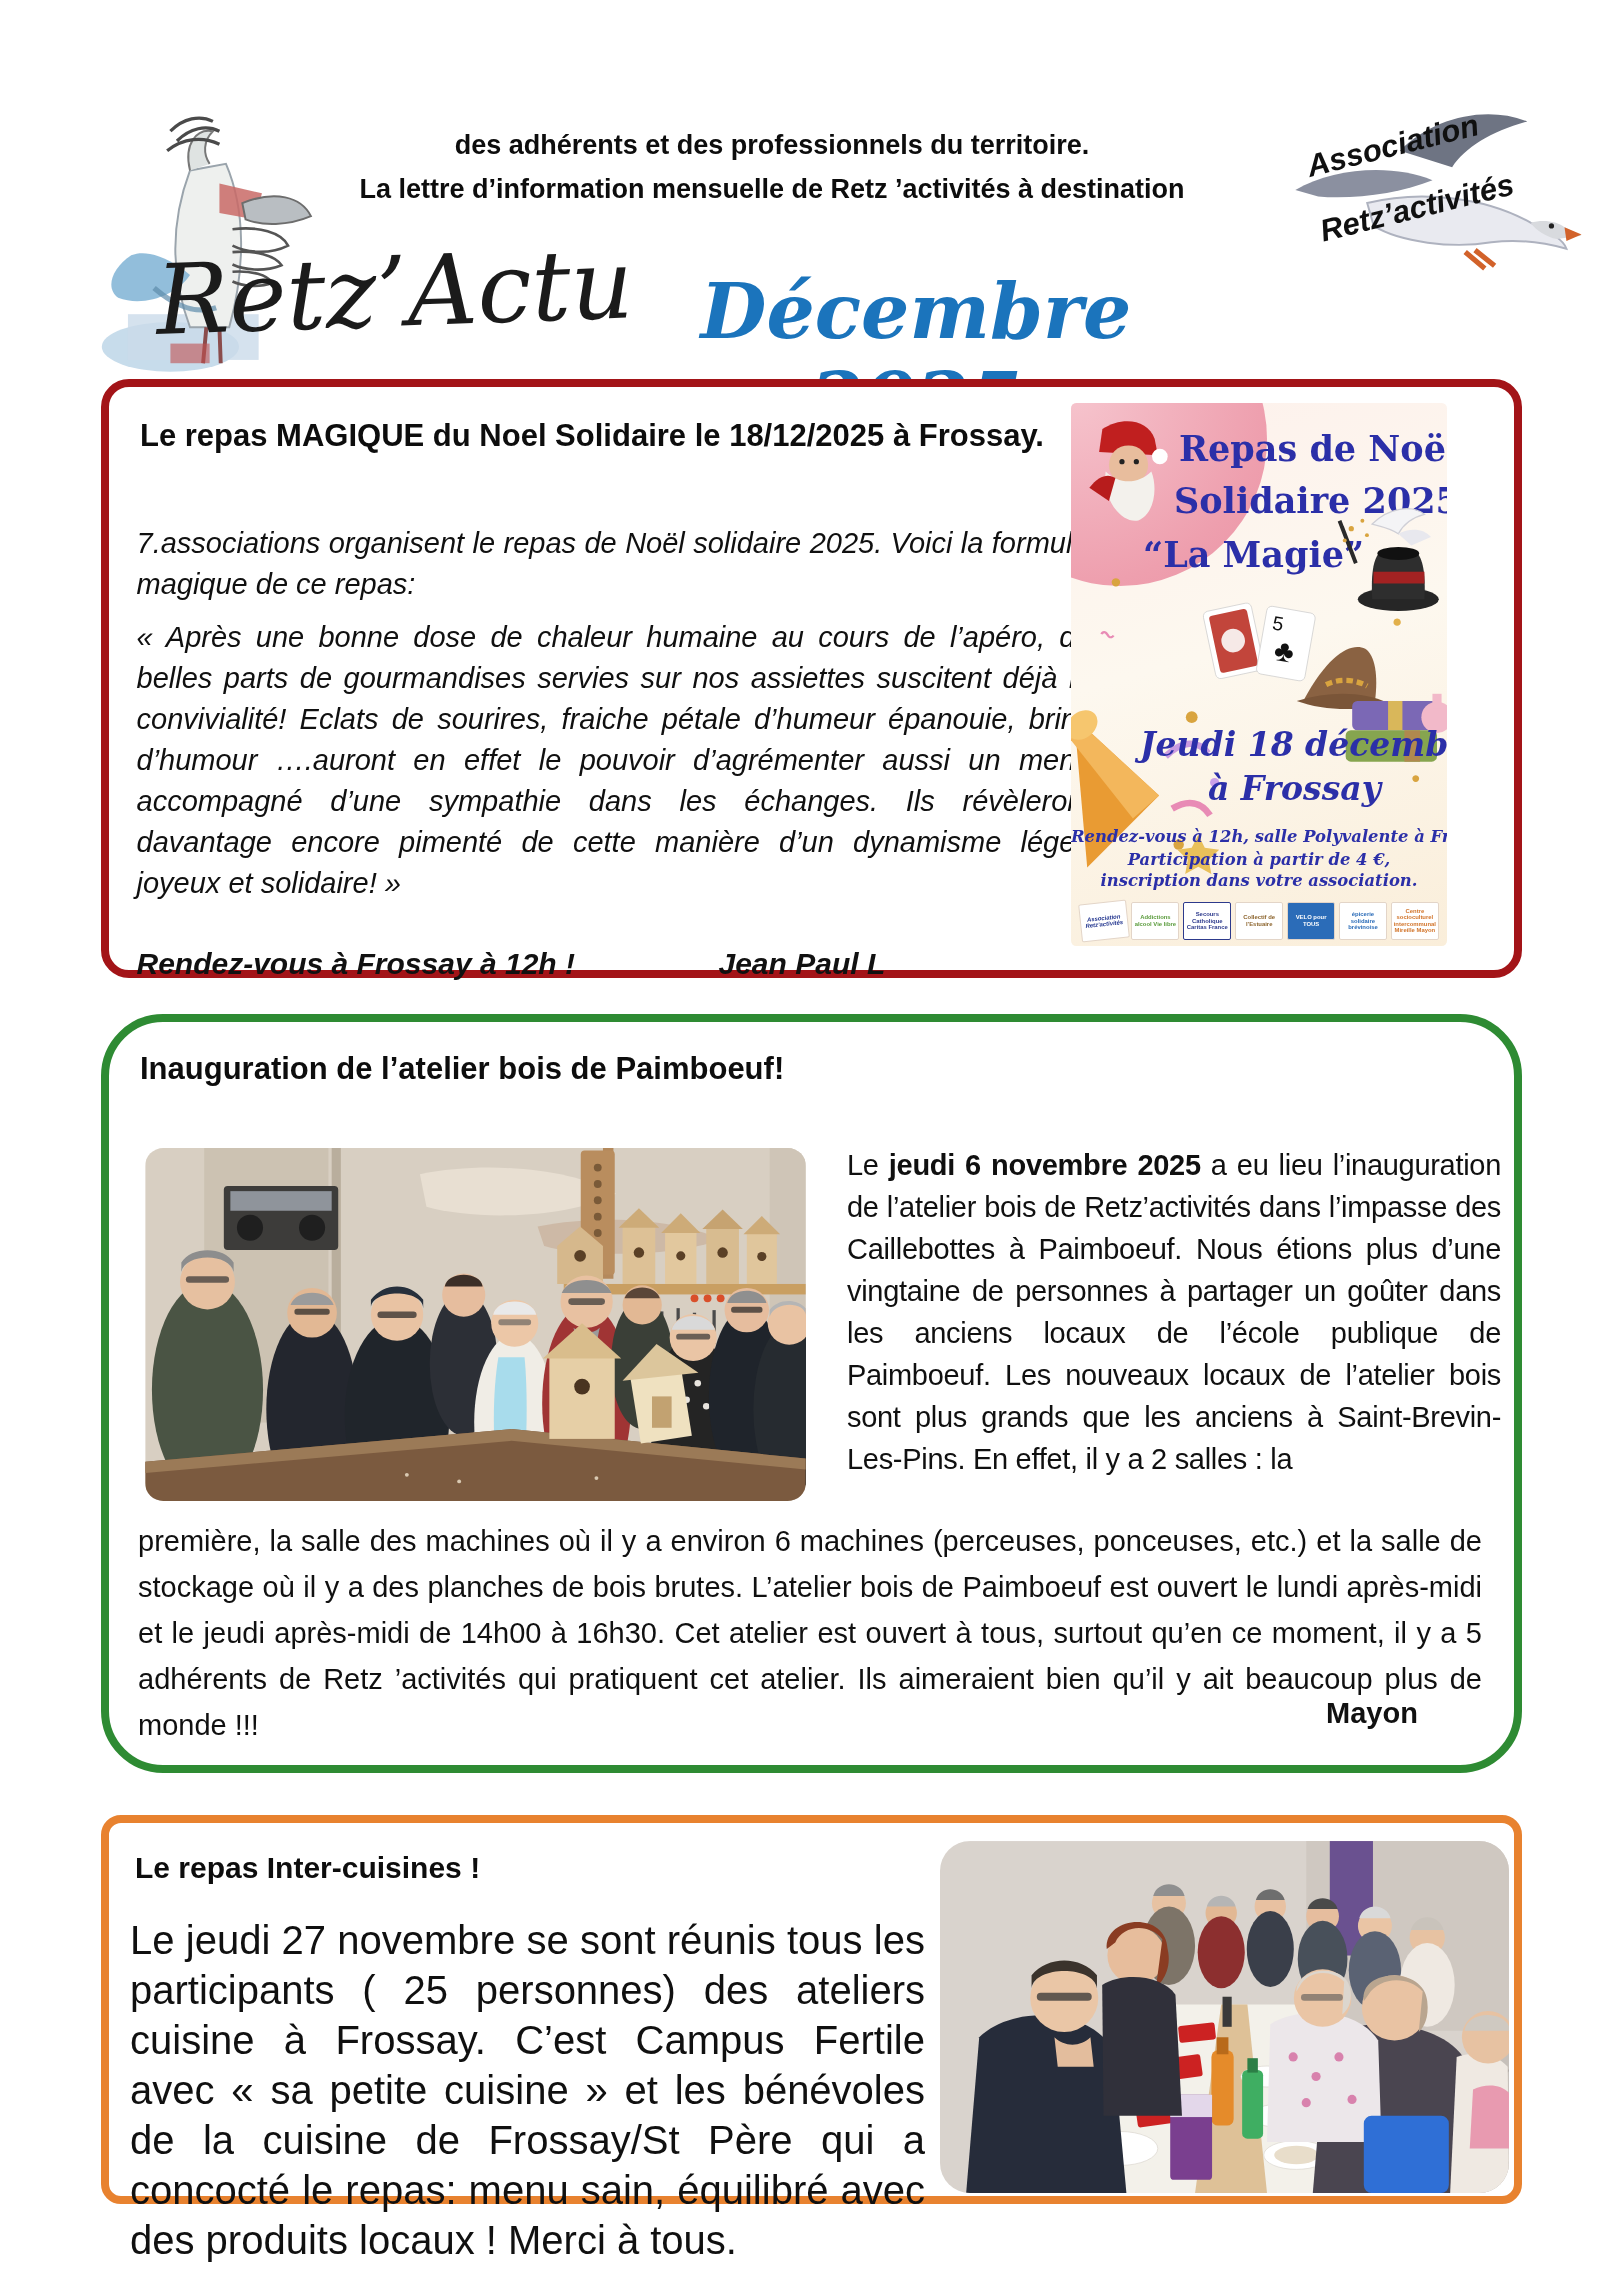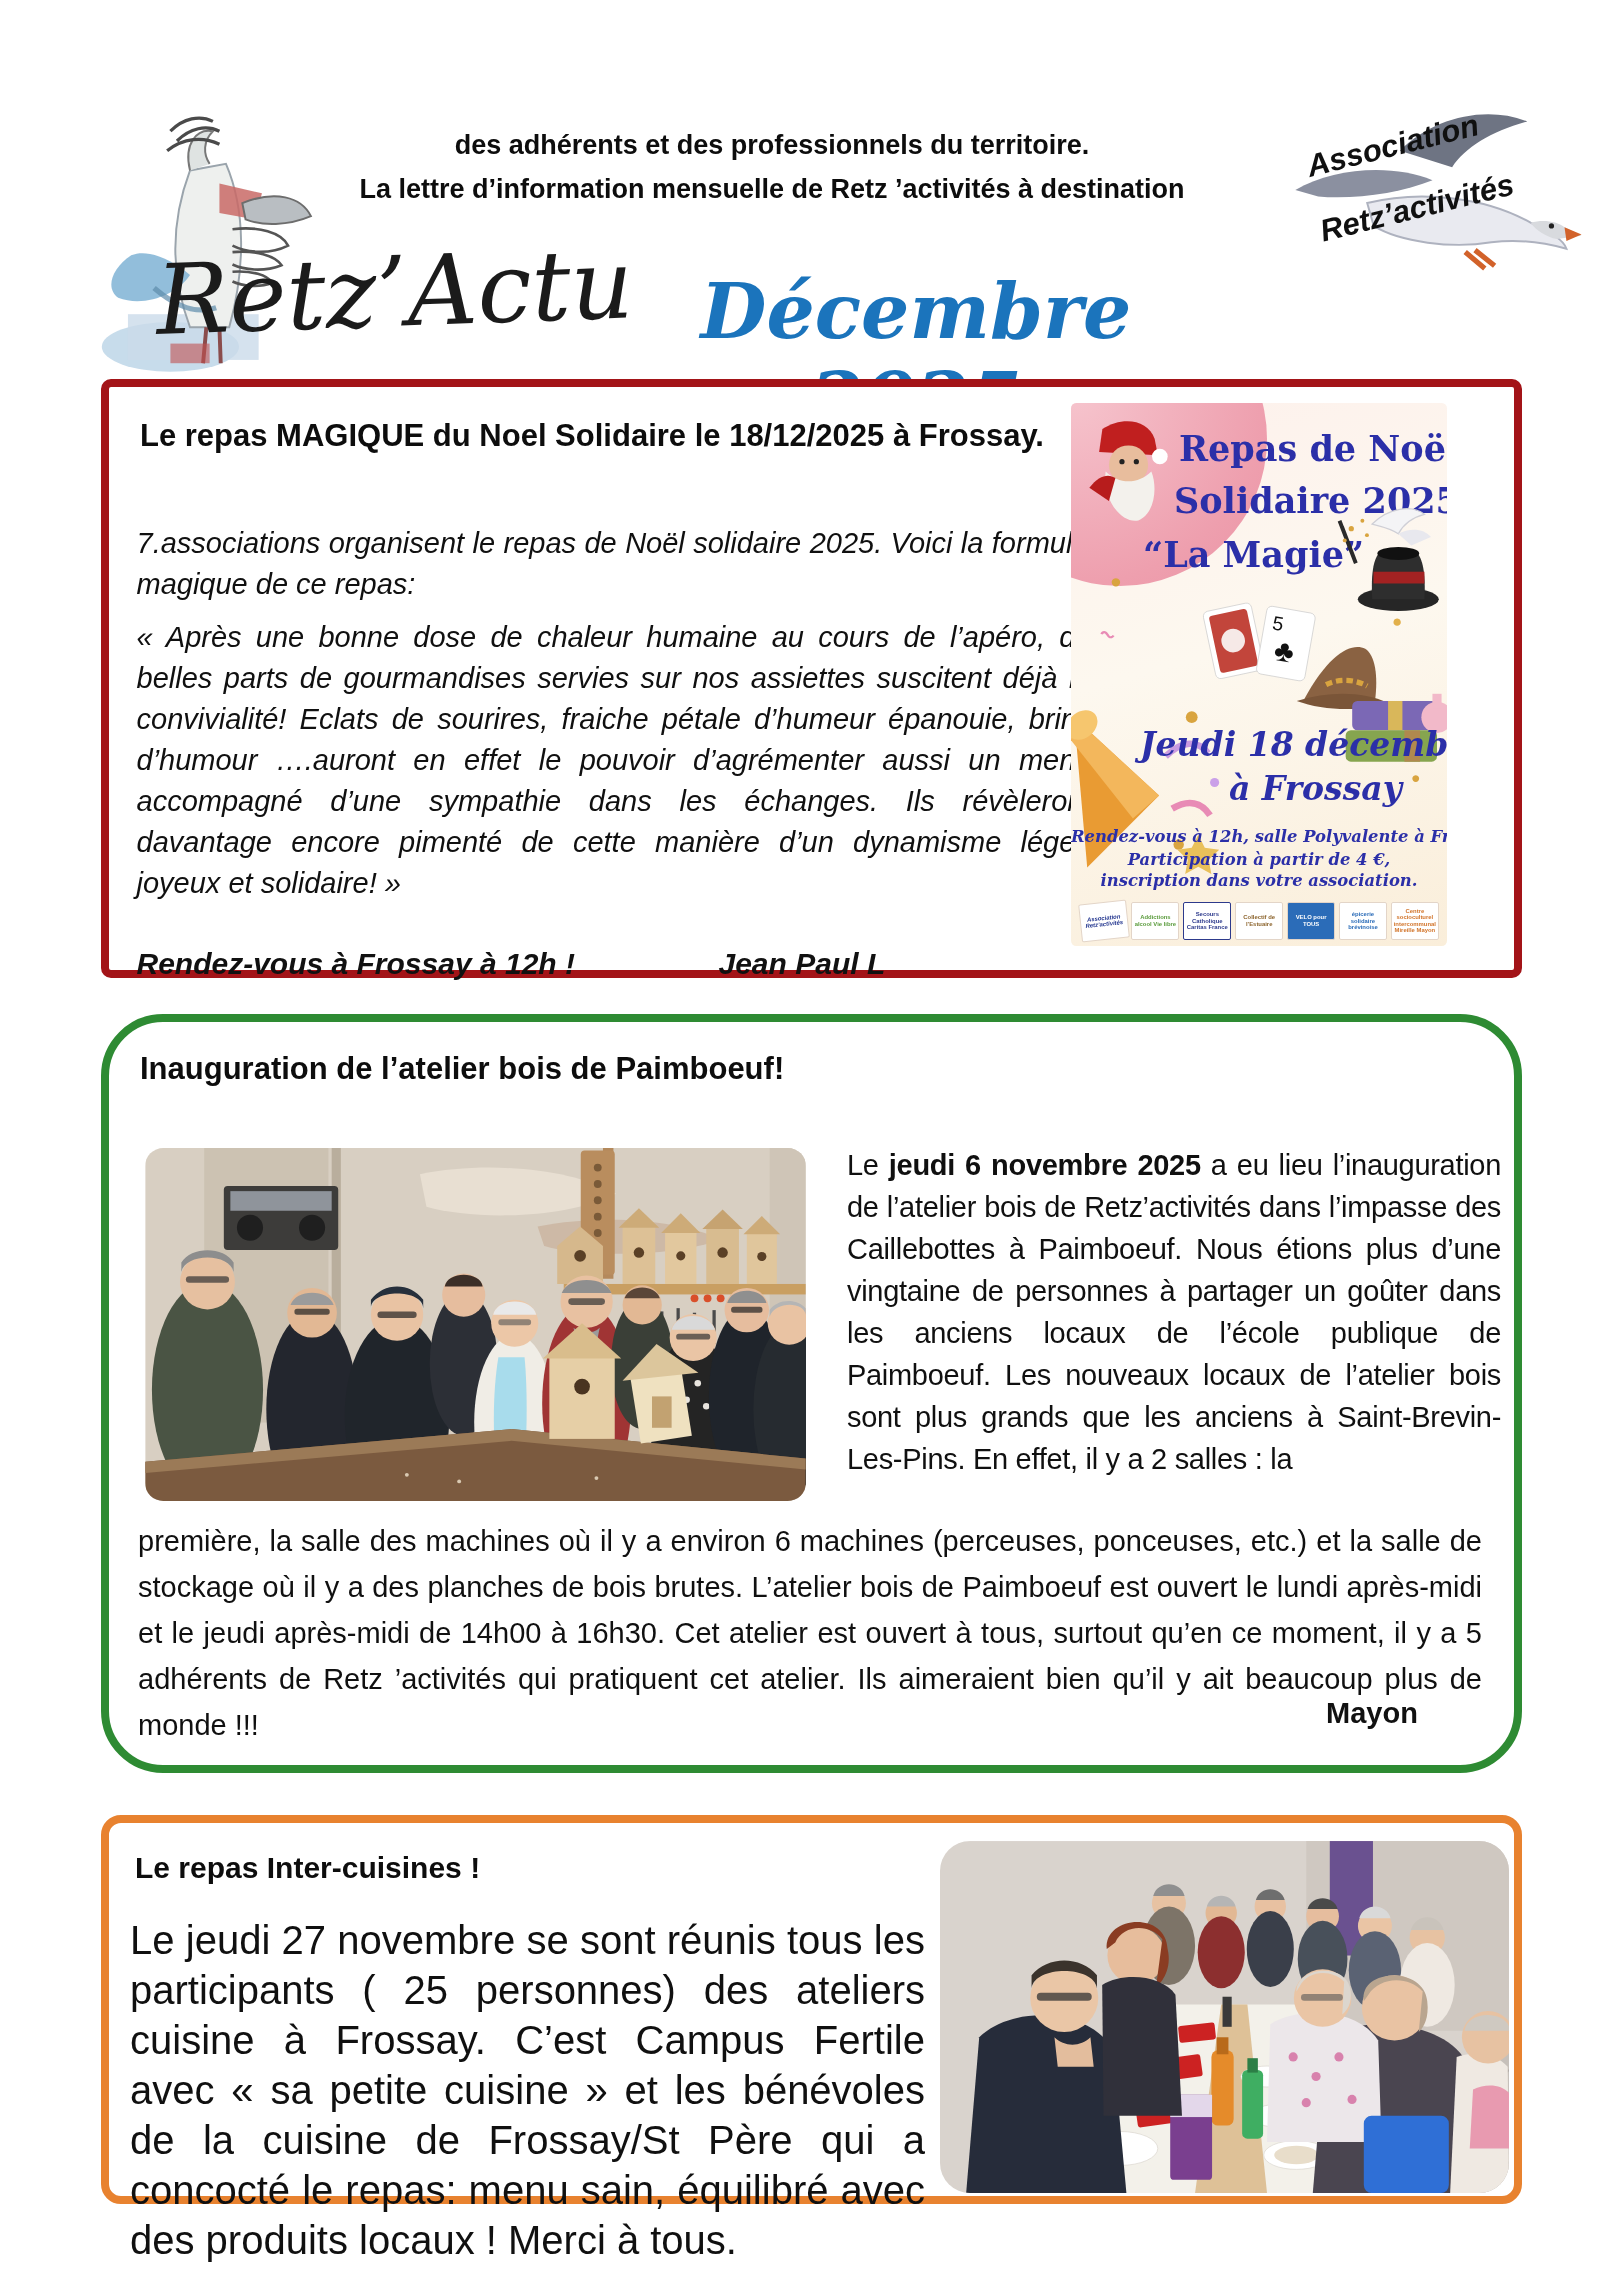--- a/index.html
+++ b/index.html
@@ -13,21 +13,21 @@
   .masthead{left:156px;top:236px;width:458px;font-family:"DejaVu Serif",serif;
             font-style:italic;font-size:97px;color:#1b1b1b;transform:rotate(-2deg);}
   .issue-date{left:628px;top:267px;width:576px;text-align:center;
               font-family:"DejaVu Serif",serif;font-style:italic;font-weight:bold;
               font-size:76px;color:#1b74bc;}
   .assoc-text{font-weight:bold;font-style:italic;font-size:31px;color:#101010;white-space:nowrap;}
 
   
   .card{position:absolute;left:101px;width:1421px;background:#fff;box-sizing:border-box;
         border-style:solid;border-width:8.5px;}
-  .card-red{top:379px;height:599px;border-color:#a31418;border-radius:10px;padding-left:16px;}
+  .card-red{top:379px;height:599px;border-color:#a31418;border-radius:28px;padding-left:16px;}
   .card-green{top:1014px;height:759px;border-color:#2e8b33;border-radius:62px;}
   .card-orange{top:1815px;height:389px;border-color:#e8822f;border-radius:20px;}
   .card-title{font-weight:bold;font-size:31px;color:#0d0d0d;}
   .jtext{font-size:29px;line-height:41px;text-align:justify;color:#101010;}
   .italic{font-style:italic;}
   .bolditalic{font-weight:bold;font-style:italic;margin-top:35px;}
 
   
   .poster{left:962px;top:16.4px;width:376px;height:543px;overflow:hidden;border-radius:5.2px;
           background:linear-gradient(165deg,#fdf1ec 0%,#fdf8ef 45%,#faeeda 100%);}
@@ -177,21 +177,21 @@
         <circle cx="225" cy="120" r="24" fill="#f2b9c9"></circle>
           <rect x="218" y="84" width="14" height="22" fill="#f2b9c9"></rect>
       </svg>
 
       <span class="squiggle" style="left:39px;top:167px;color:#d9a43f;font-size:19.6px;">●</span>
       <span class="squiggle" style="left:321px;top:209px;color:#e2b04a;font-size:17px;">●</span>
       <span class="squiggle" style="left:340px;top:366px;color:#d9a43f;font-size:15.7px;">●</span>
       <span class="squiggle" style="left:26px;top:216px;color:#e88bb5;font-size:22px;transform:rotate(25deg);">～</span>
 
       <div class="abs poster-date" style="left:69px;top:322px;">Jeudi 18 décembre</div>
-      <div class="abs poster-date" style="left:137px;top:366px;margin-left:21px;">à Frossay</div>
+      <div class="abs poster-date" style="left:137px;top:366px;">à Frossay</div>
 
       <div class="abs poster-info" style="left:0;top:424px;">Rendez-vous à 12h, salle Polyvalente à Frossay</div>
       <div class="abs poster-info" style="left:0;top:447px;">Participation à partir de 4 €,</div>
       <div class="abs poster-info" style="left:0;top:468px;">inscription dans votre association.</div>
 
       <div class="abs logo-row">
         <div class="logo-tile" style="transform:rotate(-6deg);font-style:italic;">Association Retz’activités</div>
         <div class="logo-tile" style="color:#5a9b3c;">Addictions alcool Vie libre</div>
         <div class="logo-tile" style="color:#2d3a8c;border:1.3px solid #2d3a8c;">Secours Catholique Caritas France</div>
         <div class="logo-tile" style="color:#8c642d;">Collectif de l’Estuaire</div>

